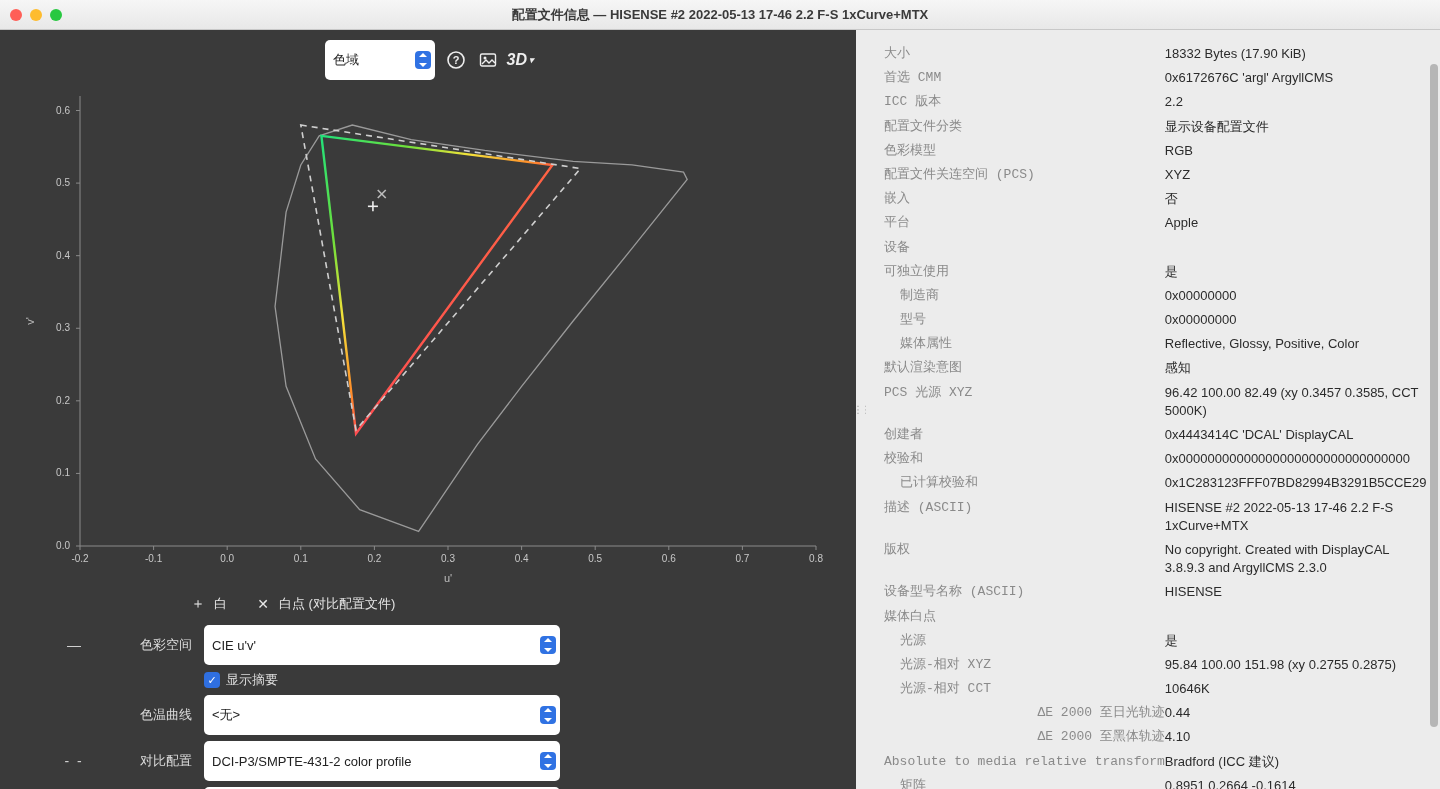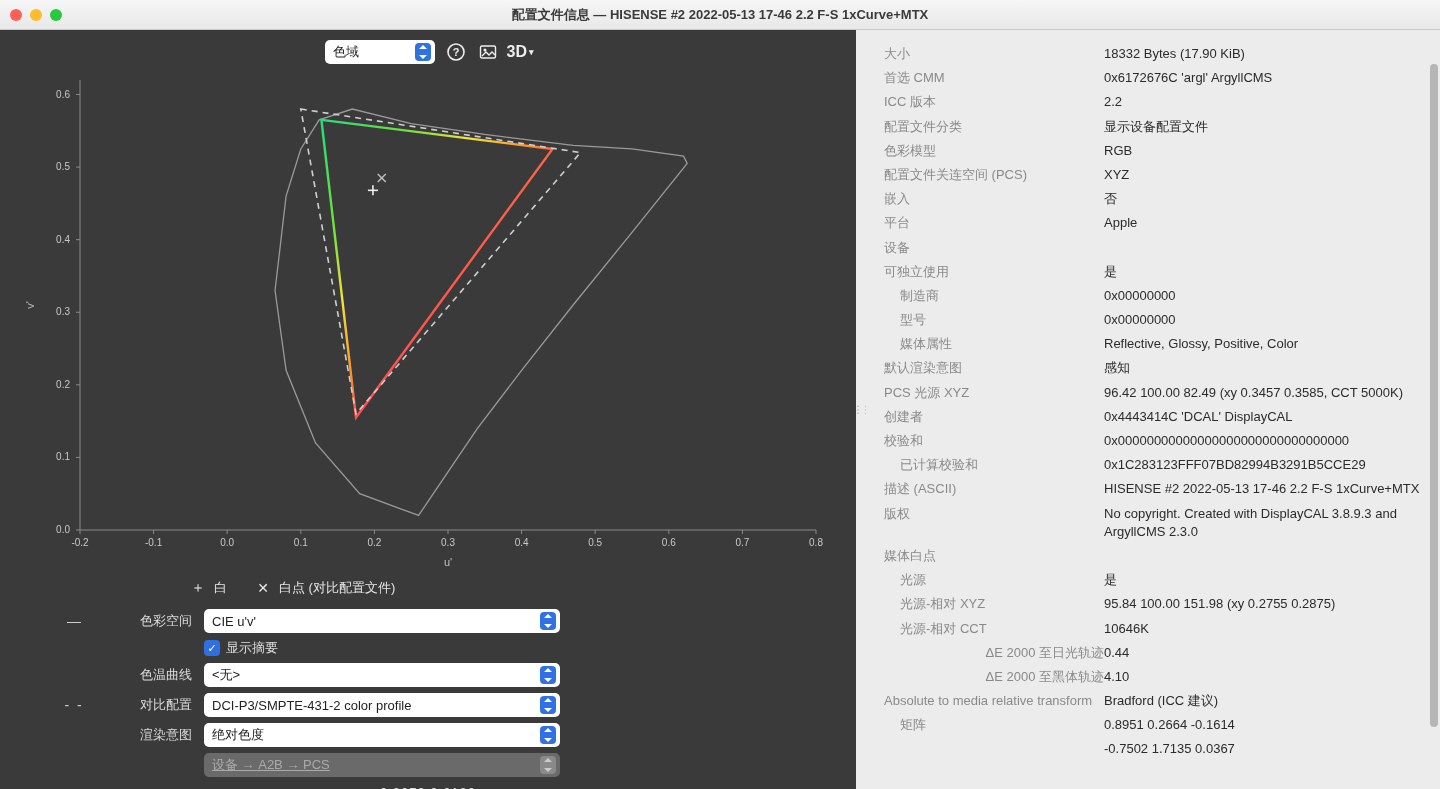--- a/index.html
+++ b/index.html
@@ -63,21 +63,21 @@
     padding: 10px 0 6px 0;
     display: flex;
     align-items: center;
     justify-content: center;
     gap: 10px;
   }
   .mac-select {
     background: #fff;
     border-radius: 5px;
     color: #222;
-    height: 24px;
+    height: 40px;
     display: inline-flex;
     align-items: center;
     padding: 0 4px 0 8px;
     font-size: 13px;
     position: relative;
     min-width: 100px;
   }
   .mac-select .sel-text { flex: 1; }
   .mac-select .stepper {
     width: 16px;
@@ -100,21 +100,21 @@
   .mac-select.disabled { background: #6a6a6a; color: #aaa; text-decoration: underline; }
   .mac-select.disabled .stepper { background: #8a8a8a; }
   .mac-select.disabled .stepper::before,
   .mac-select.disabled .stepper::after { border-bottom-color:#ccc; border-top-color:#ccc; }
 
   .toolbar .tool-icon {
     width: 22px; height: 22px;
     display: inline-flex; align-items: center; justify-content: center;
     color: #eee; font-size: 16px; cursor: pointer;
   }
-  .threeD { color: #ff8a2a; font-weight: 700; display:inline-flex; align-items:center; gap:2px;  text-align: center;}
+  .threeD { color: #ff8a2a; font-weight: 700; display:inline-flex; align-items:center; gap:2px; font-style: italic; text-align: center;}
   .threeD .chev { font-size: 9px; }
 
   .plot-wrap { flex: 1; position: relative; padding: 0 20px; }
   .plot {
     position: relative;
     width: 816px;
     height: 500px;
     margin: 0 auto;
   }
   .plot svg { width: 100%; height: 100%; }
@@ -144,21 +144,21 @@
     background: #2f6fe0; color: #fff;
     display: inline-flex; align-items: center; justify-content: center;
     font-size: 11px; margin-right: 6px;
   }
 
   .coords { text-align: center; color: #d8d8d8; letter-spacing: 1px; padding: 5px 0 12px; }
 
   
   .info-table { width: 100%; border-collapse: collapse; }
   .info-table td { padding: 3px 0; vertical-align: top; line-height: 1.4; }
-  .info-table td.k { color: #8a8a8a; width: 220px; white-space: nowrap; }
+  .info-table td.k { color: #8a8a8a; width: 220px; white-space: nowrap; font-family: Liberation Mono, monospace; }
   .info-table td.k.sub { padding-left: 16px; }
   .info-table td.k.sub2 { padding-left: 32px; text-align: right; }
   .info-table td.v { color: #2b2b2b; }
 
   .scrollbar-track {
     position: absolute;
     right: 2px;
     top: 34px;
     bottom: 4px;
     width: 10px;
@@ -429,20 +429,24 @@
           </tr>
           <tr>
             <td class="k">描述 (ASCII)</td>
             <td class="v">HISENSE #2 2022-05-13 17-46 2.2 F-S 1xCurve+MTX</td>
           </tr>
           <tr>
             <td class="k">版权</td>
             <td class="v">No copyright. Created with DisplayCAL 3.8.9.3 and ArgyllCMS 2.3.0</td>
           </tr>
           <tr>
+            <td class="k">设备型号名称 (ASCII)</td>
+            <td class="v">HISENSE</td>
+          </tr>
+          <tr>
             <td class="k">媒体白点</td>
             <td class="v"></td>
           </tr>
           <tr>
             <td class="k sub">光源</td>
             <td class="v">是</td>
           </tr>
           <tr>
             <td class="k sub">光源-相对 XYZ</td>
             <td class="v">95.84 100.00 151.98 (xy 0.2755 0.2875)</td>

